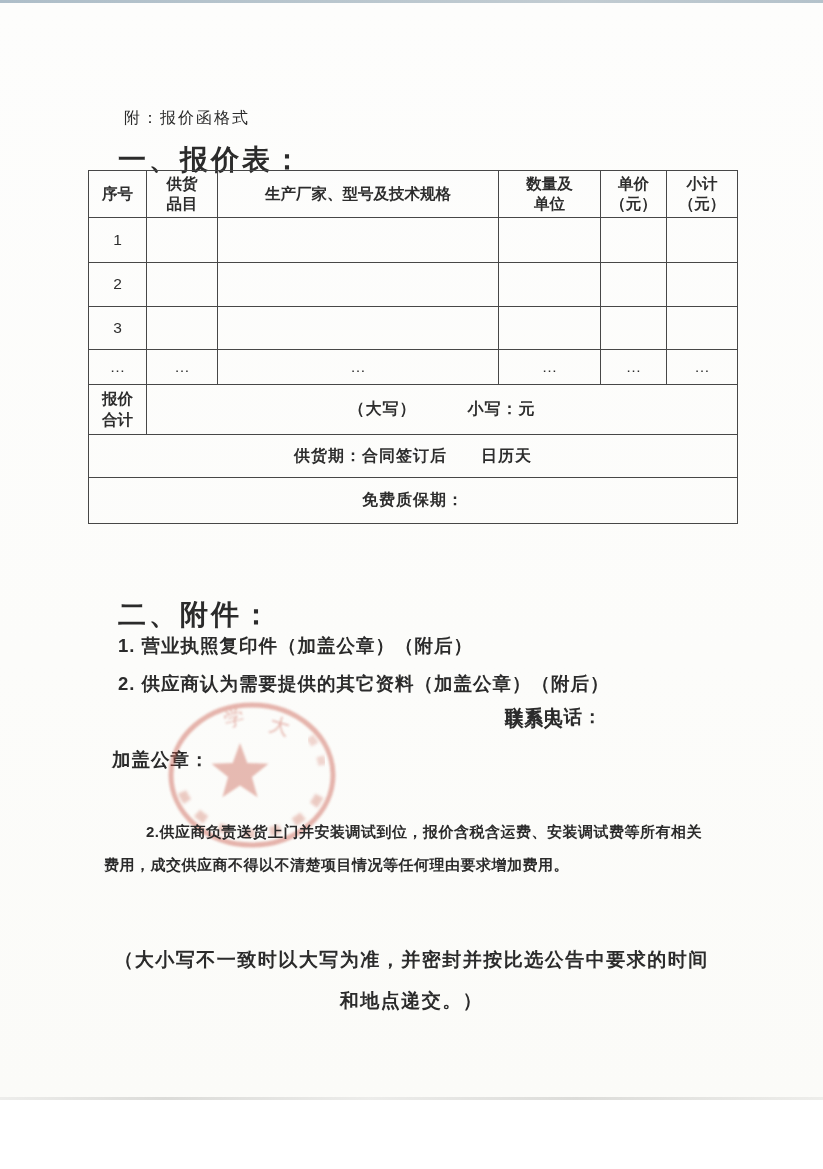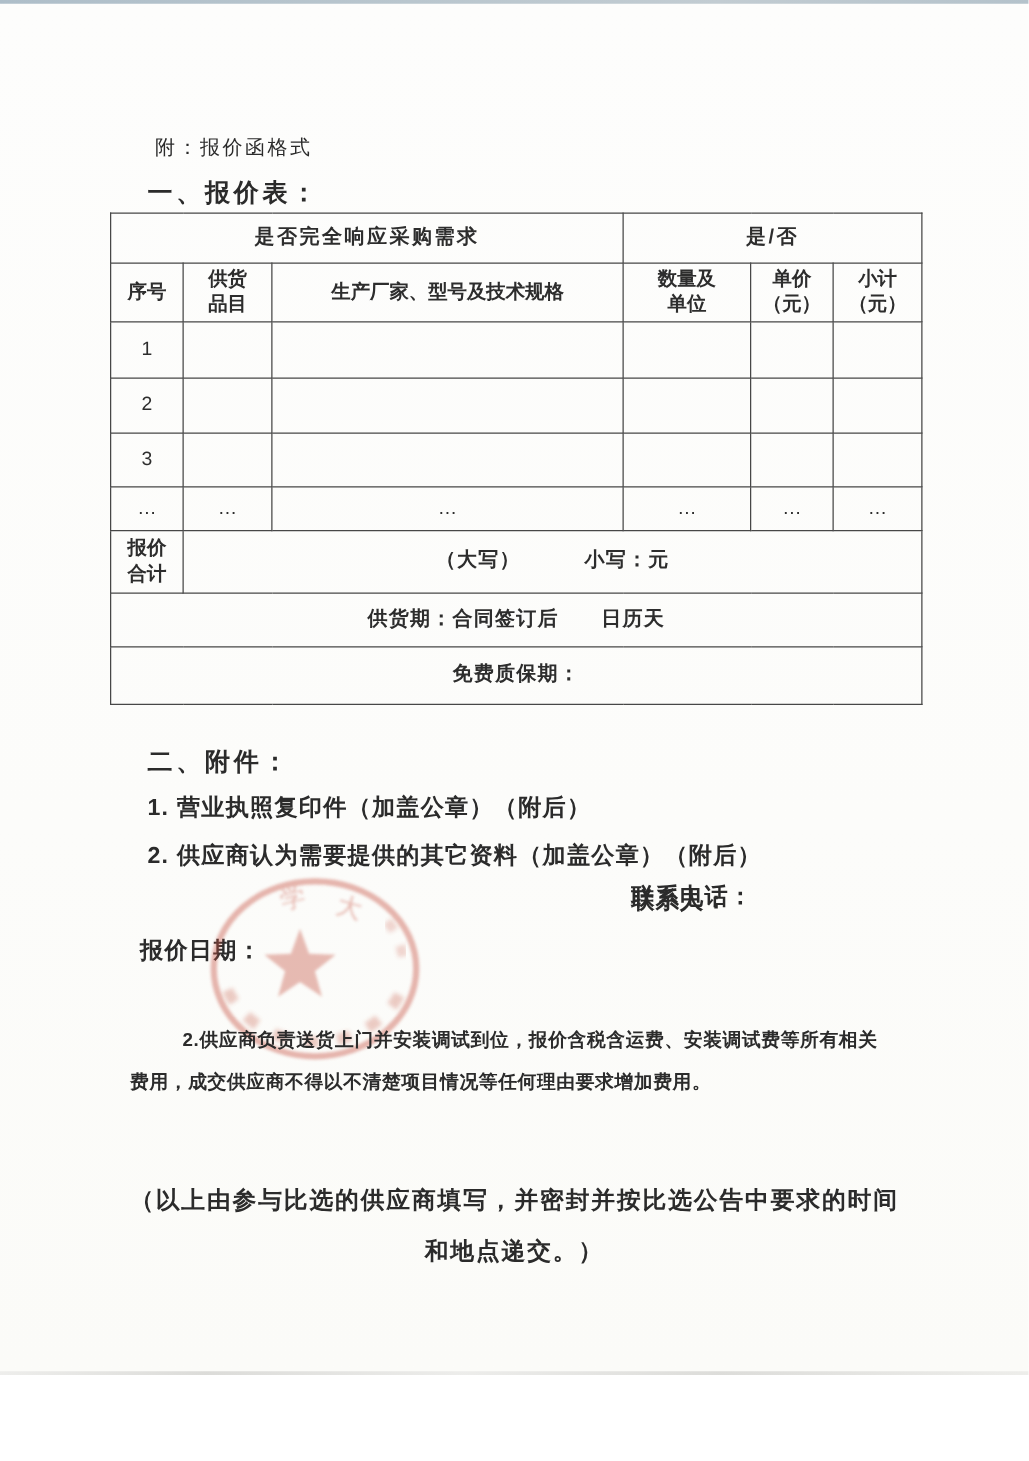--- a/index.html
+++ b/index.html
@@ -10,21 +10,21 @@
     font-family:"Liberation Sans","DejaVu Sans",sans-serif;
     color:#2b2b2b;
     overflow:hidden;
   }
   .scan-top-edge{position:absolute;top:0;left:0;right:0;height:3px;
     background:linear-gradient(90deg,#aebec9 0%,#b9c6ce 40%,#c2ccd2 70%,#b4c2cb 100%);}
   .scan-bottom-edge{position:absolute;bottom:0;left:0;right:0;height:3px;
     background:linear-gradient(90deg,#ececea 0%,#d8d8d5 20%,#ebebe9 45%,#d9d9d6 70%,#ecece9 100%);opacity:.9;}
   .abs{position:absolute;}
   .attachment-label{left:124px;top:108px;font-size:16px;letter-spacing:2px;}
-  .sec-title{font-size:20px;font-weight:700;letter-spacing:3px;font-family:Liberation Serif, serif;}
+  .sec-title{font-size:28px;font-weight:700;letter-spacing:3px;font-family:Liberation Serif, serif;}
   .sec1{left:118px;top:141px;}
   .sec2{left:118px;top:596px;}
   .att-item{left:118px;font-size:18.5px;font-weight:700;letter-spacing:1px;}
   .att1{top:633px;}
   .att2{top:671px;}
   .field-label{font-size:18.5px;font-weight:700;letter-spacing:1px;}
   .supplier{left:112px;top:707px;}
   .contact-person{left:505px;top:707px;}
   .quote-date{left:112px;top:747px;}
   .contact-phone{left:505px;top:704px;}
@@ -81,24 +81,20 @@
   <table class="quote">
     <colgroup>
       <col style="width:58px">
         <col style="width:71px">
         <col style="width:281px">
       <col style="width:102px">
         <col style="width:66px">
         <col style="width:71px">
     </colgroup>
     <tbody>
-      <tr class="r-top">
-        <td colspan="3" class="hdr-big">是否完全响应采购需求</td>
-        <td colspan="3" class="hdr-big">是/否</td>
-      </tr>
       <tr class="r-cols">
         <td class="hdr">序号</td>
         <td class="hdr">供货
 品目</td>
         <td class="hdr">生产厂家、型号及技术规格</td>
         <td class="hdr">数量及
 单位</td>
         <td class="hdr">单价
 （元）</td>
         <td class="hdr">小计
@@ -149,21 +145,21 @@
       </tr>
     </tbody>
   </table>
 
   <div class="abs sec-title sec2">二、附件：</div>
 
   <div class="abs att-item att1">1. 营业执照复印件（加盖公章）（附后）</div>
   <div class="abs att-item att2">2. 供应商认为需要提供的其它资料（加盖公章）（附后）</div>
 
   <div class="abs field-label contact-person">联系人：</div>
-  <div class="abs field-label quote-date">报价日期：</div>
+  <div class="abs field-label quote-date">加盖公章：</div>
   <div class="abs field-label contact-phone">联系电话：</div>
 
   <svg class="stamp" viewBox="0 0 188 162" xmlns="http://www.w3.org/2000/svg">
     <defs>
       <filter id="blur1">
           <feGaussianBlur stdDeviation="1.1"></feGaussianBlur>
         </filter>
       <filter id="blur2">
           <feGaussianBlur stdDeviation="1.6"></feGaussianBlur>
         </filter>
@@ -172,17 +168,17 @@
     <polygon points="80,46 87.3,65.9 108.5,66.7 91.9,79.9 97.6,100.3 80,88.5 62.4,100.3 68.1,79.9 51.5,66.7 72.7,65.9" fill="rgba(198,83,66,0.5)" filter="url(#blur1)"></polygon>
     <text x="66" y="30" font-size="20" fill="rgba(198,83,66,0.55)" filter="url(#blur1)" transform="rotate(-14 66 30)">学</text>
     <text x="108" y="33" font-size="20" fill="rgba(198,83,66,0.55)" filter="url(#blur1)" transform="rotate(16 108 33)">大</text>
     <path d="M 22 95 A 75 66 0 0 0 160 98" fill="none" stroke="rgba(198,83,66,0.38)" stroke-width="9" stroke-dasharray="11 15" filter="url(#blur2)"></path>
     <path d="M 150 40 A 75 66 0 0 1 163 76" fill="none" stroke="rgba(198,83,66,0.3)" stroke-width="8" stroke-dasharray="9 13" filter="url(#blur2)"></path>
   </svg>
 
   <div class="abs note-line note2">2.供应商负责送货上门并安装调试到位，报价含税含运费、安装调试费等所有相关</div>
   <div class="abs note-line note3">费用，成交供应商不得以不清楚项目情况等任何理由要求增加费用。</div>
 
-  <div class="abs footer-line footer1">（以上由参与比选的供应商填写，并密封并按比选公告中要求的时间</div>
+  <div class="abs footer-line footer1">（大小写不一致时以大写为准，并密封并按比选公告中要求的时间</div>
   <div class="abs footer-line footer2">和地点递交。）</div>
 
   <div class="scan-bottom-edge"></div>
 </div>
 
 </body></html>

